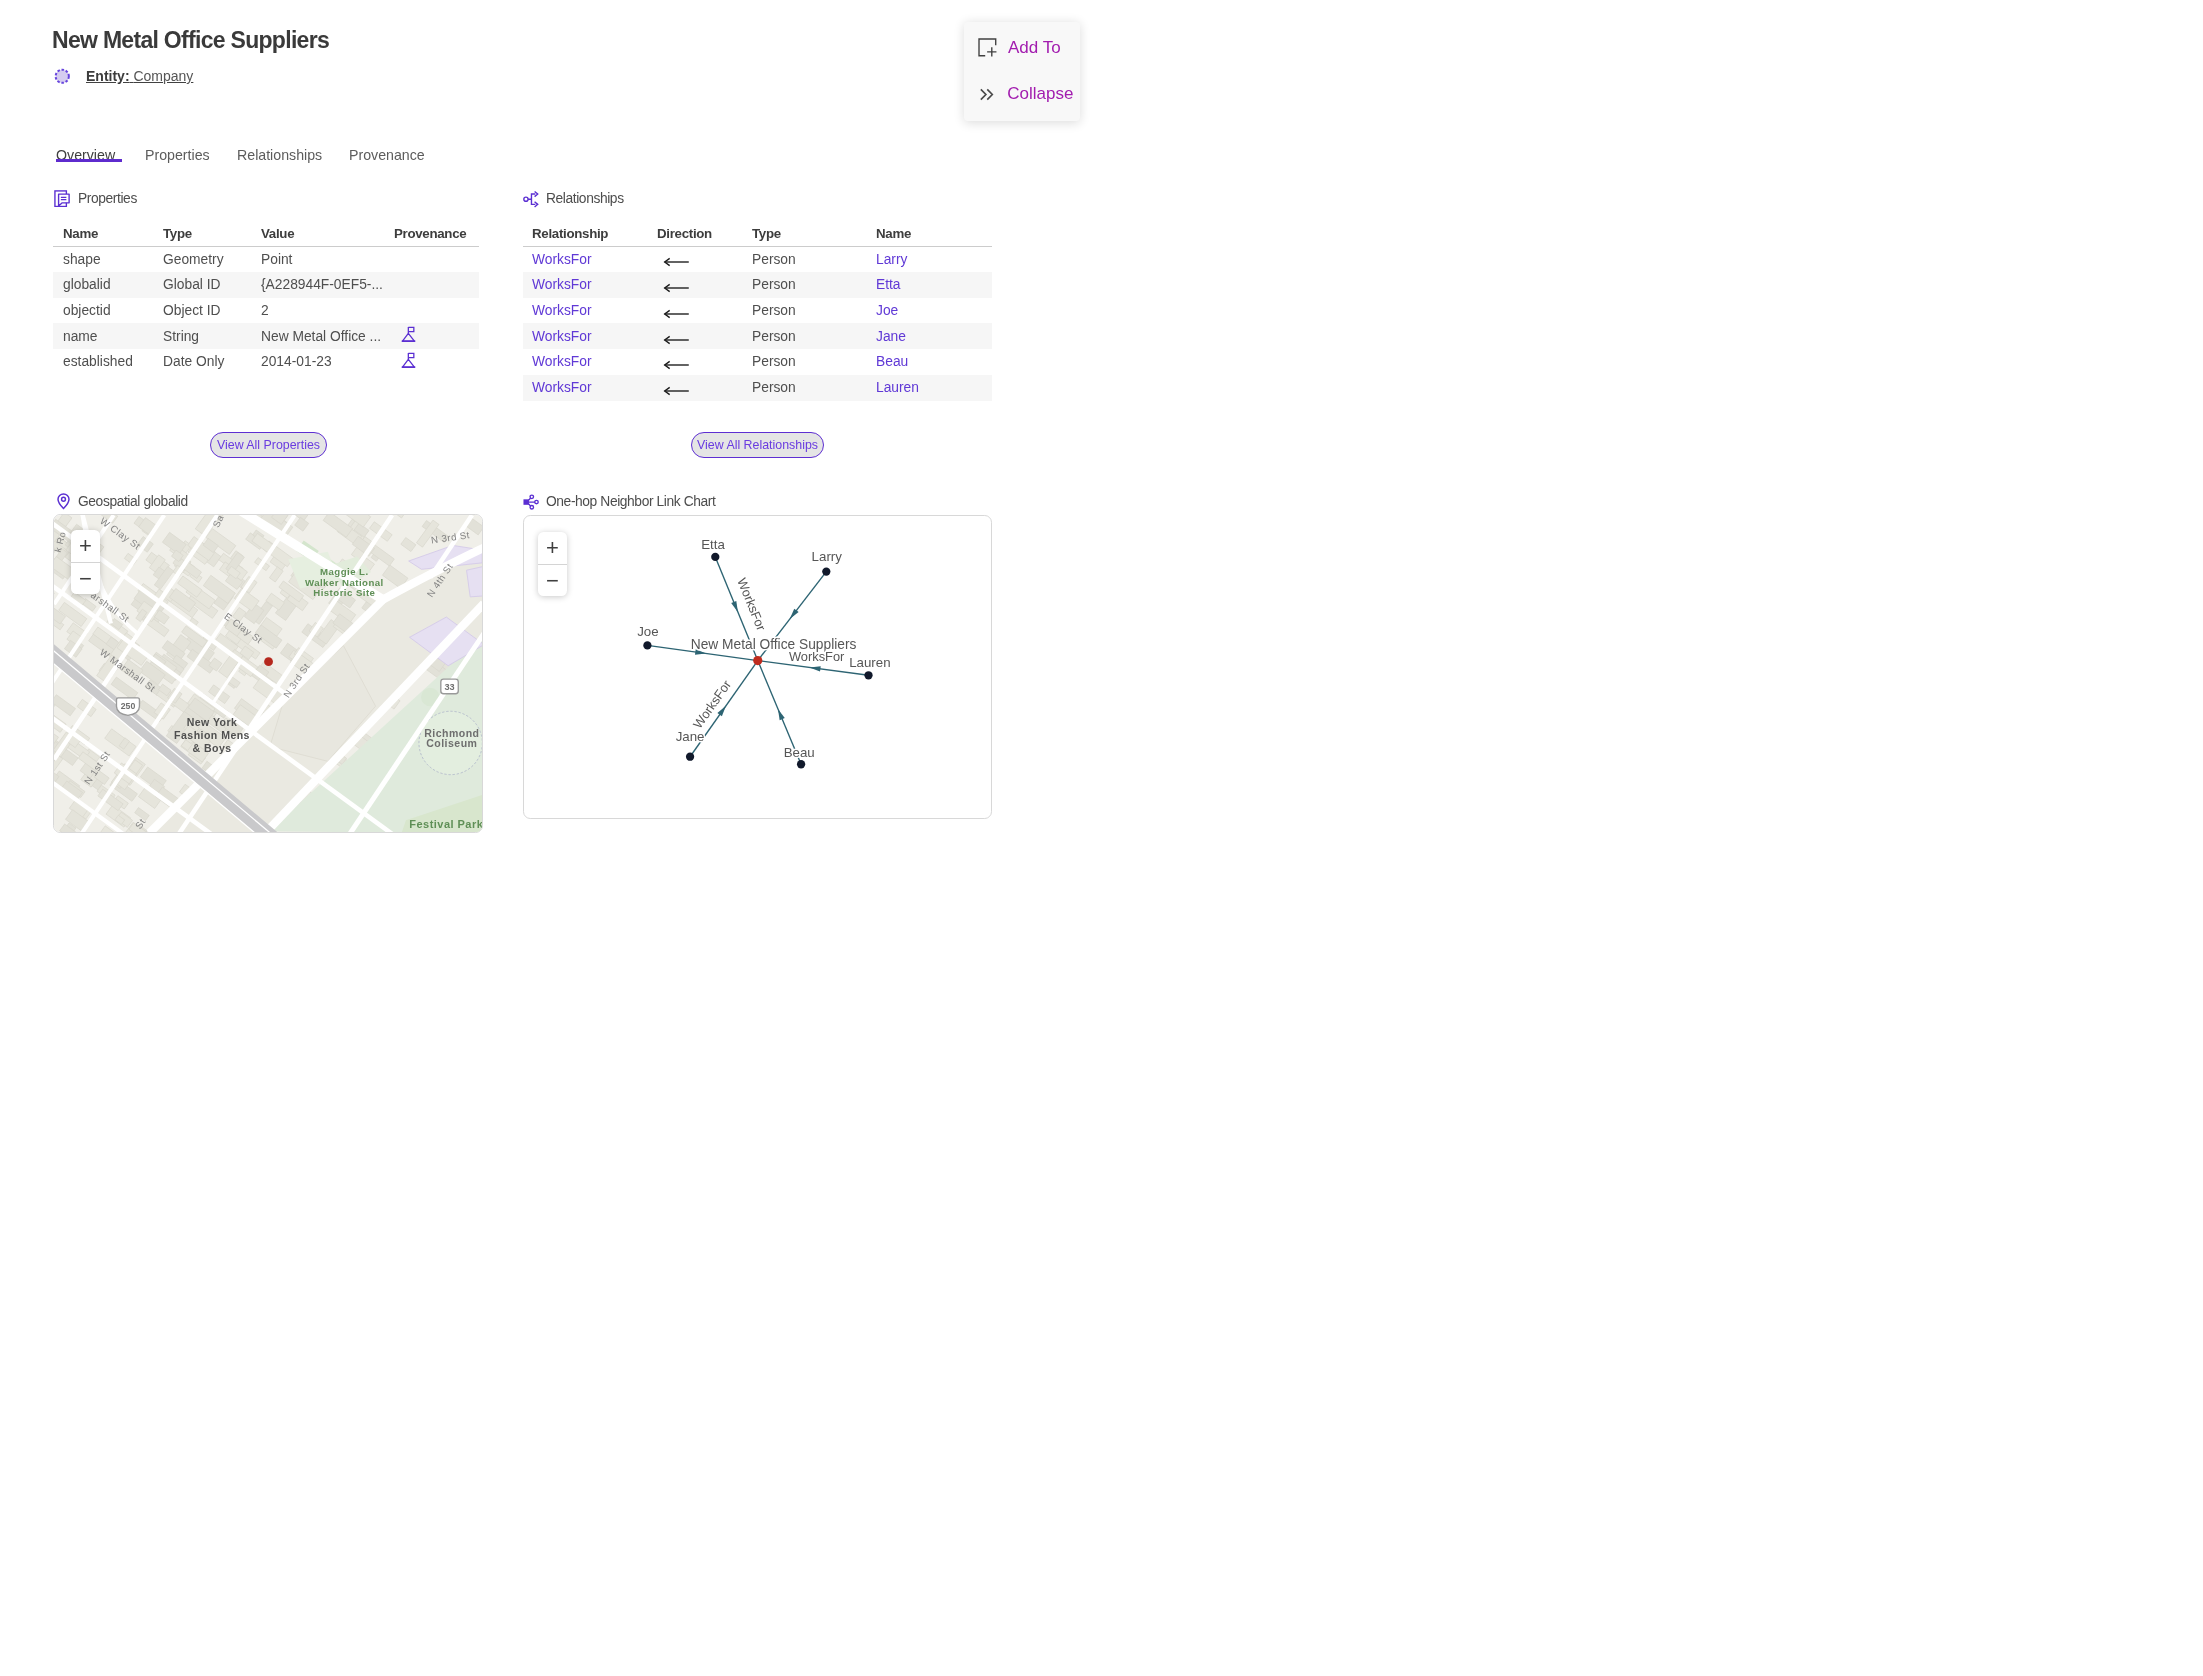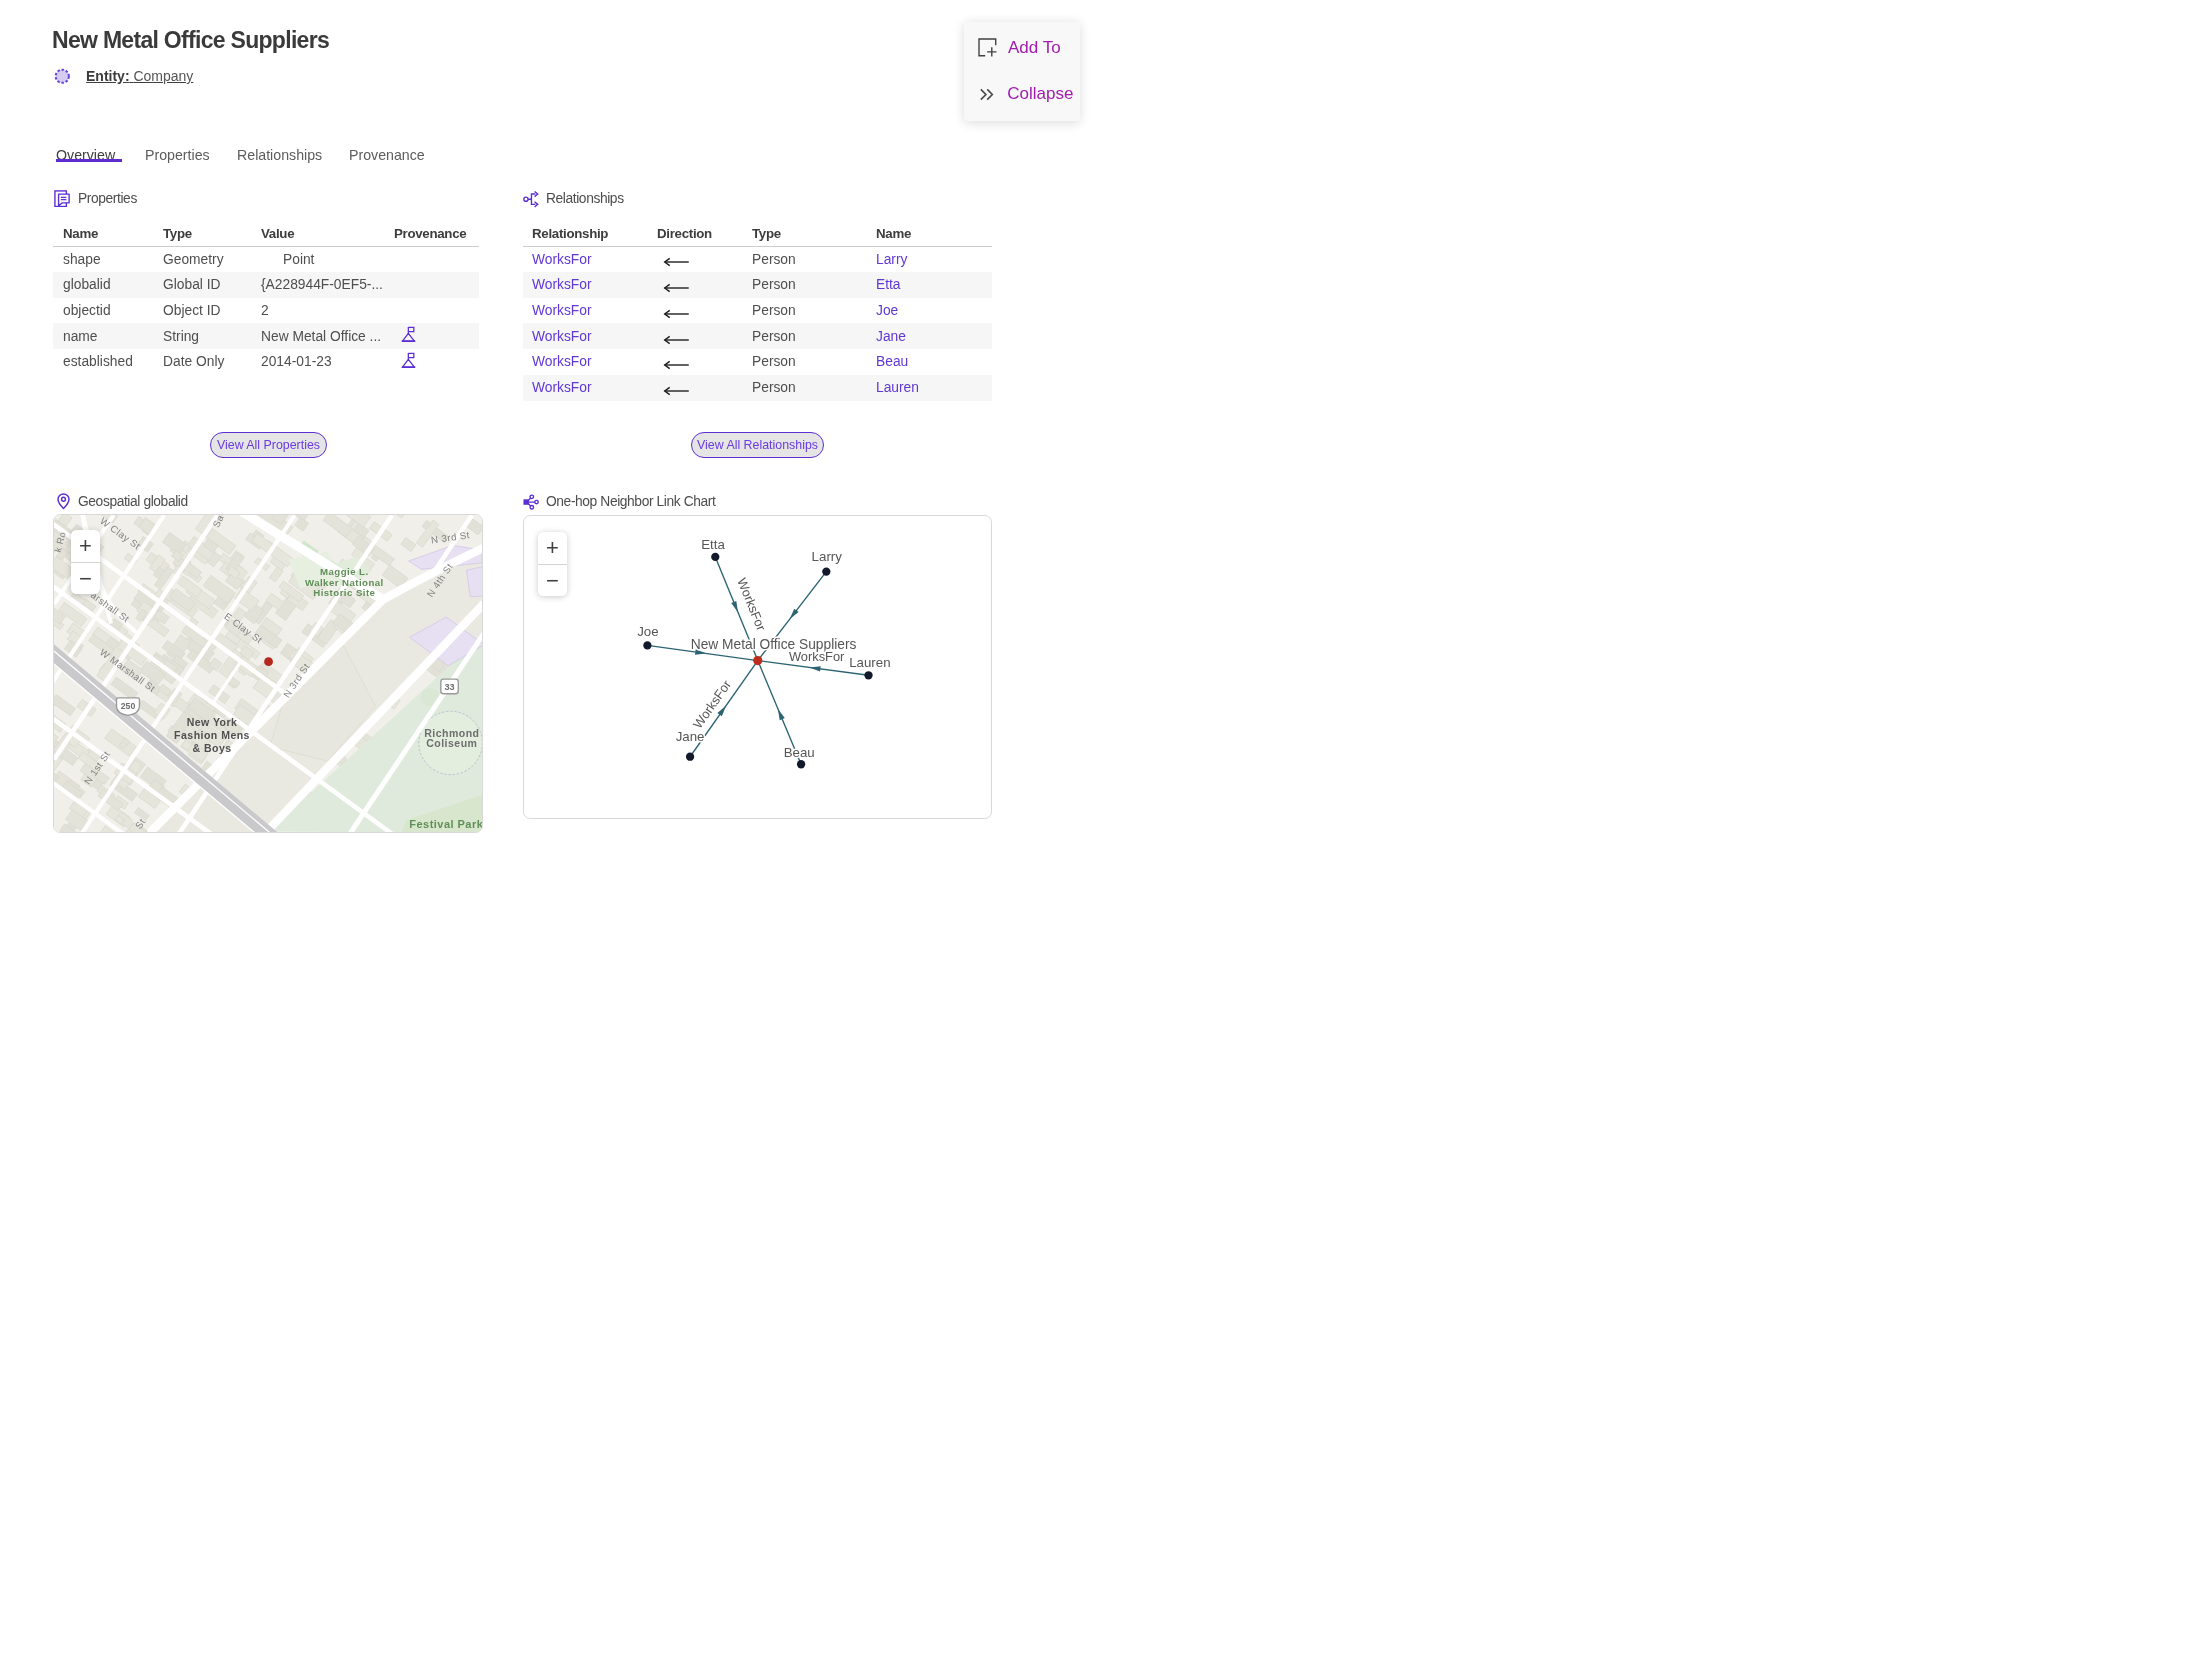--- a/index.html
+++ b/index.html
@@ -76,21 +76,21 @@
 
 <div class="abs th" style="left:63px;top:226px;">Name</div>
 <div class="abs th" style="left:163px;top:226px;">Type</div>
 <div class="abs th" style="left:261px;top:226px;">Value</div>
 <div class="abs th" style="left:394px;top:226px;">Provenance</div>
 <div class="abs hr" style="left:53px;top:246px;width:426px;"></div>
 <div class="abs band" style="left:53px;top:272px;width:426px;"></div>
 <div class="abs band" style="left:53px;top:323px;width:426px;"></div>
 <div class="abs td" style="left:63px;top:252px;">shape</div>
 <div class="abs td" style="left:163px;top:252px;">Geometry</div>
-<div class="abs td" style="left:261px;top:252px;margin-left:22px;">Point</div>
+<div class="abs td" style="left:261px;top:252px;">Point</div>
 <div class="abs td" style="left:63px;top:277px;">globalid</div>
 <div class="abs td" style="left:163px;top:277px;">Global ID</div>
 <div class="abs td" style="left:261px;top:277px;">{A228944F-0EF5-...</div>
 <div class="abs td" style="left:63px;top:303px;">objectid</div>
 <div class="abs td" style="left:163px;top:303px;text-align:right;">Object ID</div>
 <div class="abs td" style="left:261px;top:303px;">2</div>
 <div class="abs td" style="left:63px;top:329px;">name</div>
 <div class="abs td" style="left:163px;top:329px;">String</div>
 <div class="abs td" style="left:261px;top:329px;">New Metal Office ...</div>
 <div class="abs td" style="left:63px;top:354px;">established</div>

